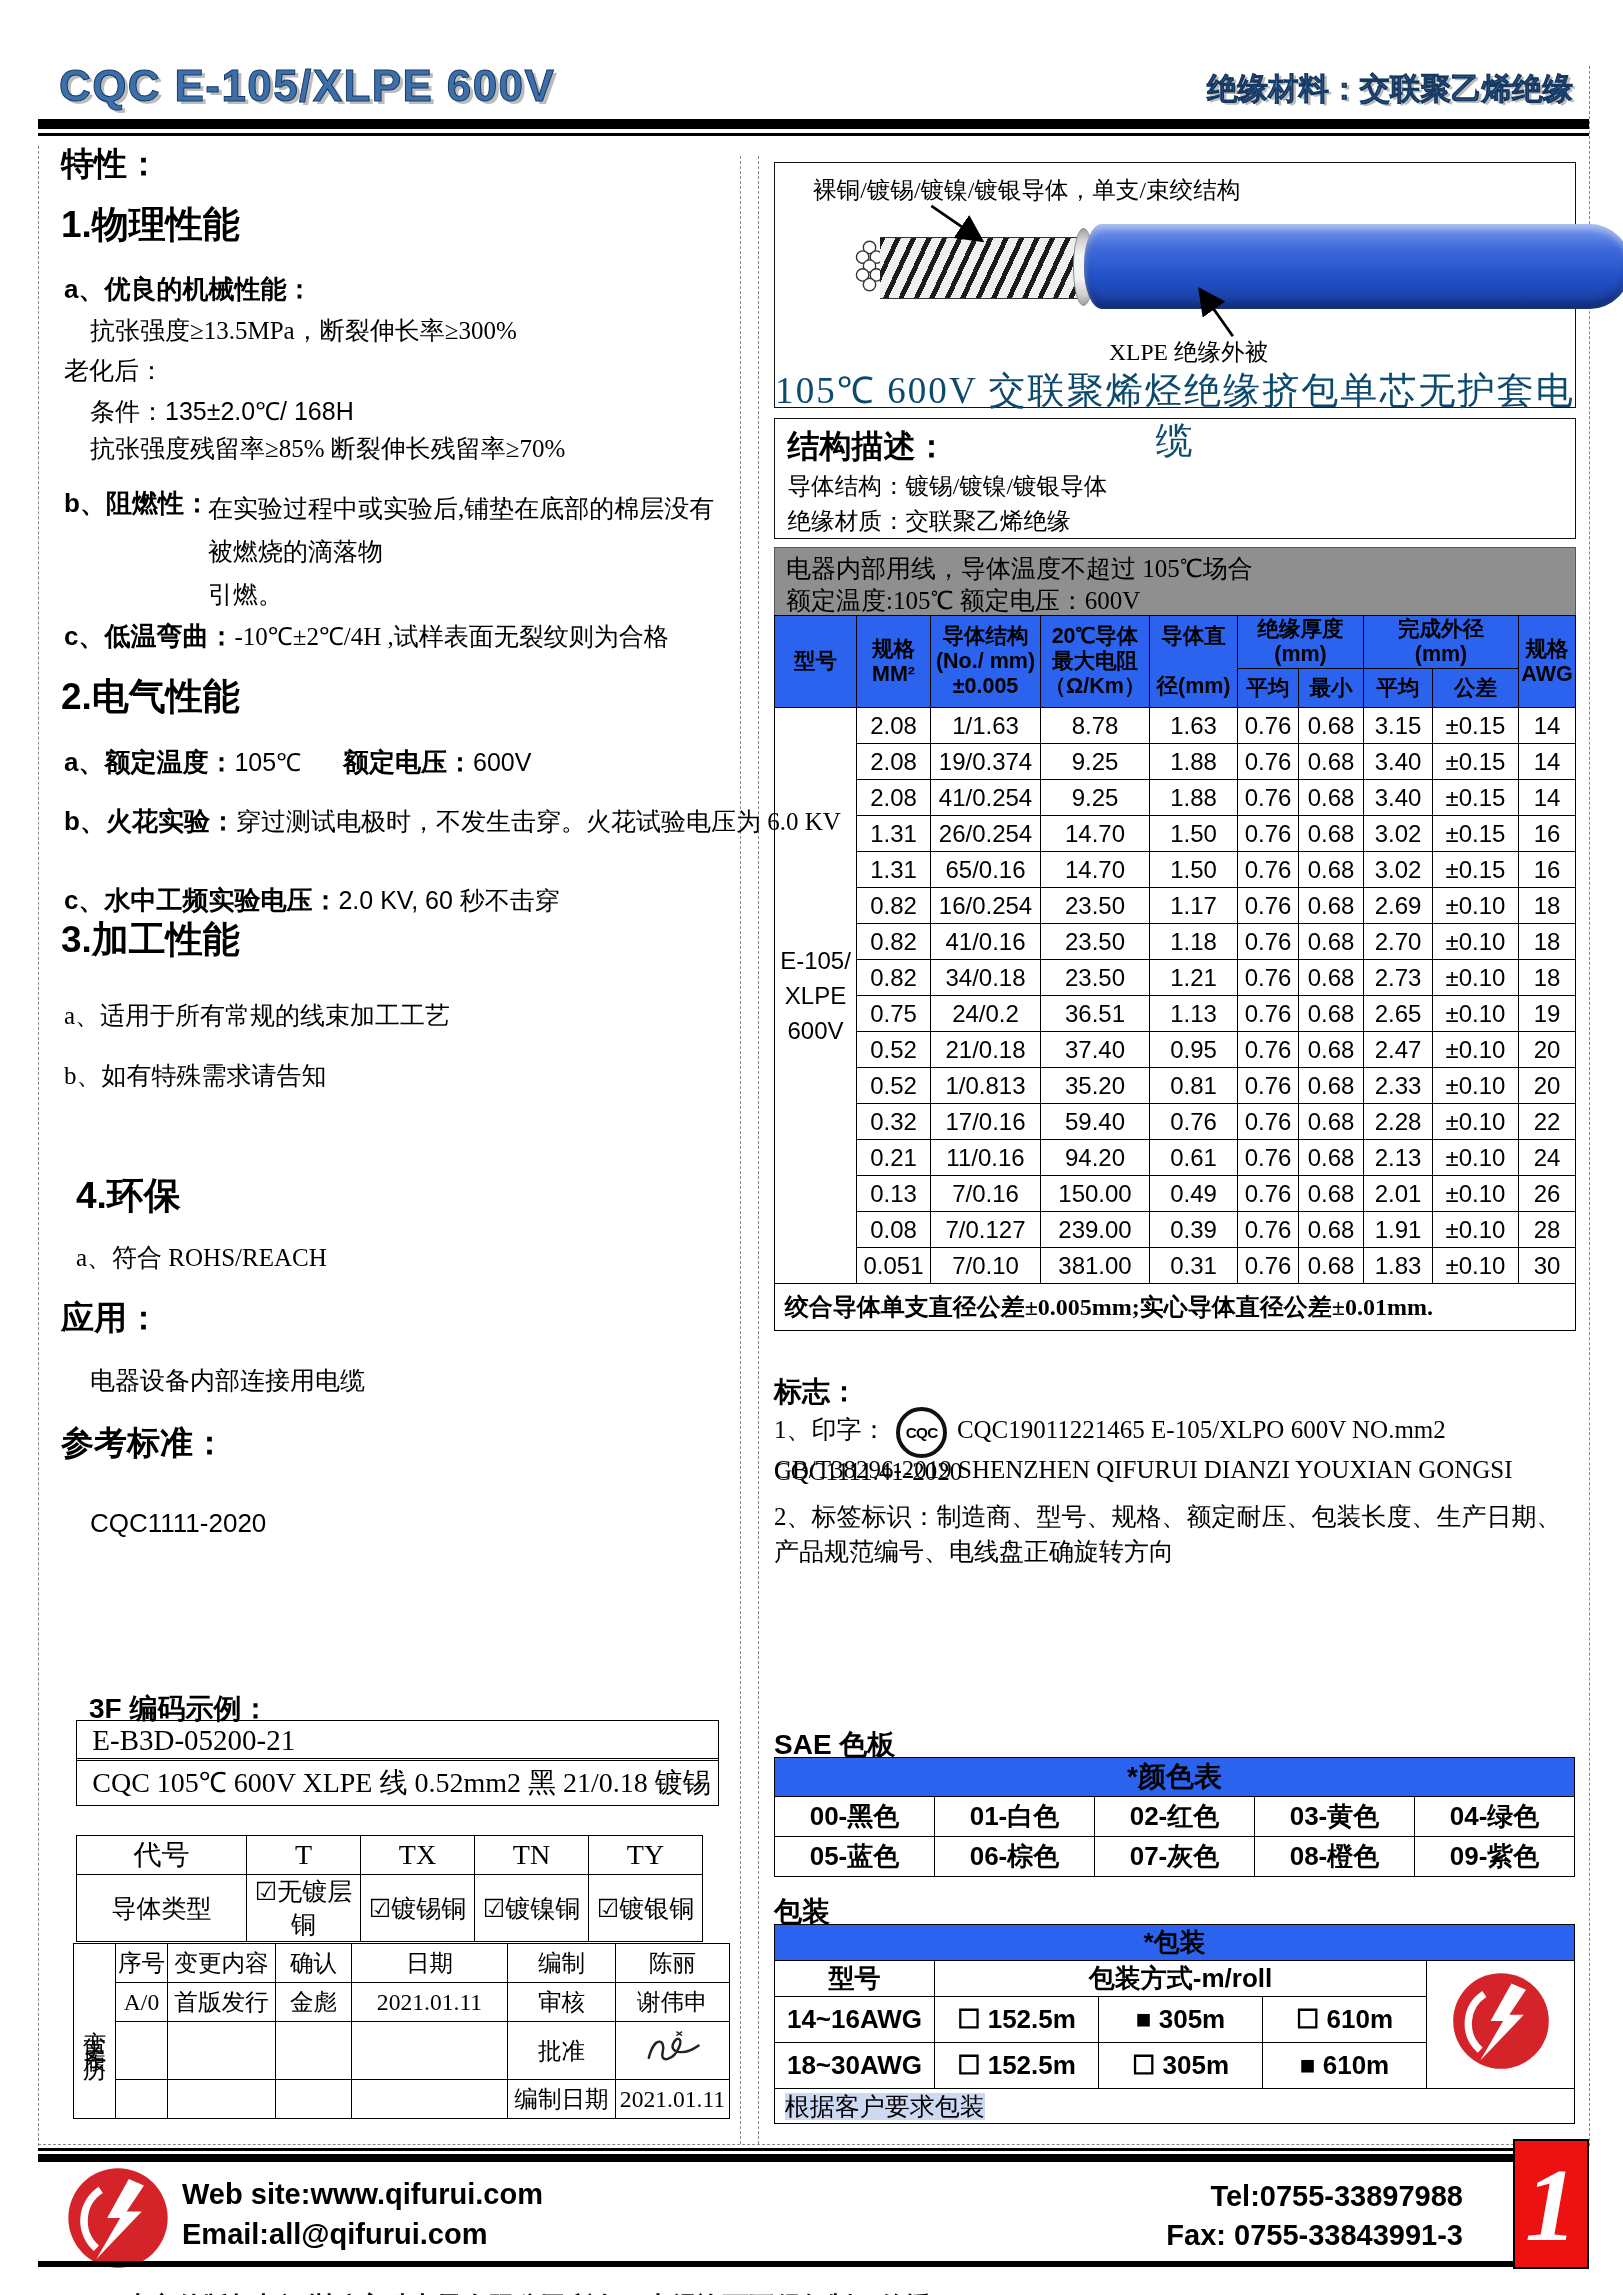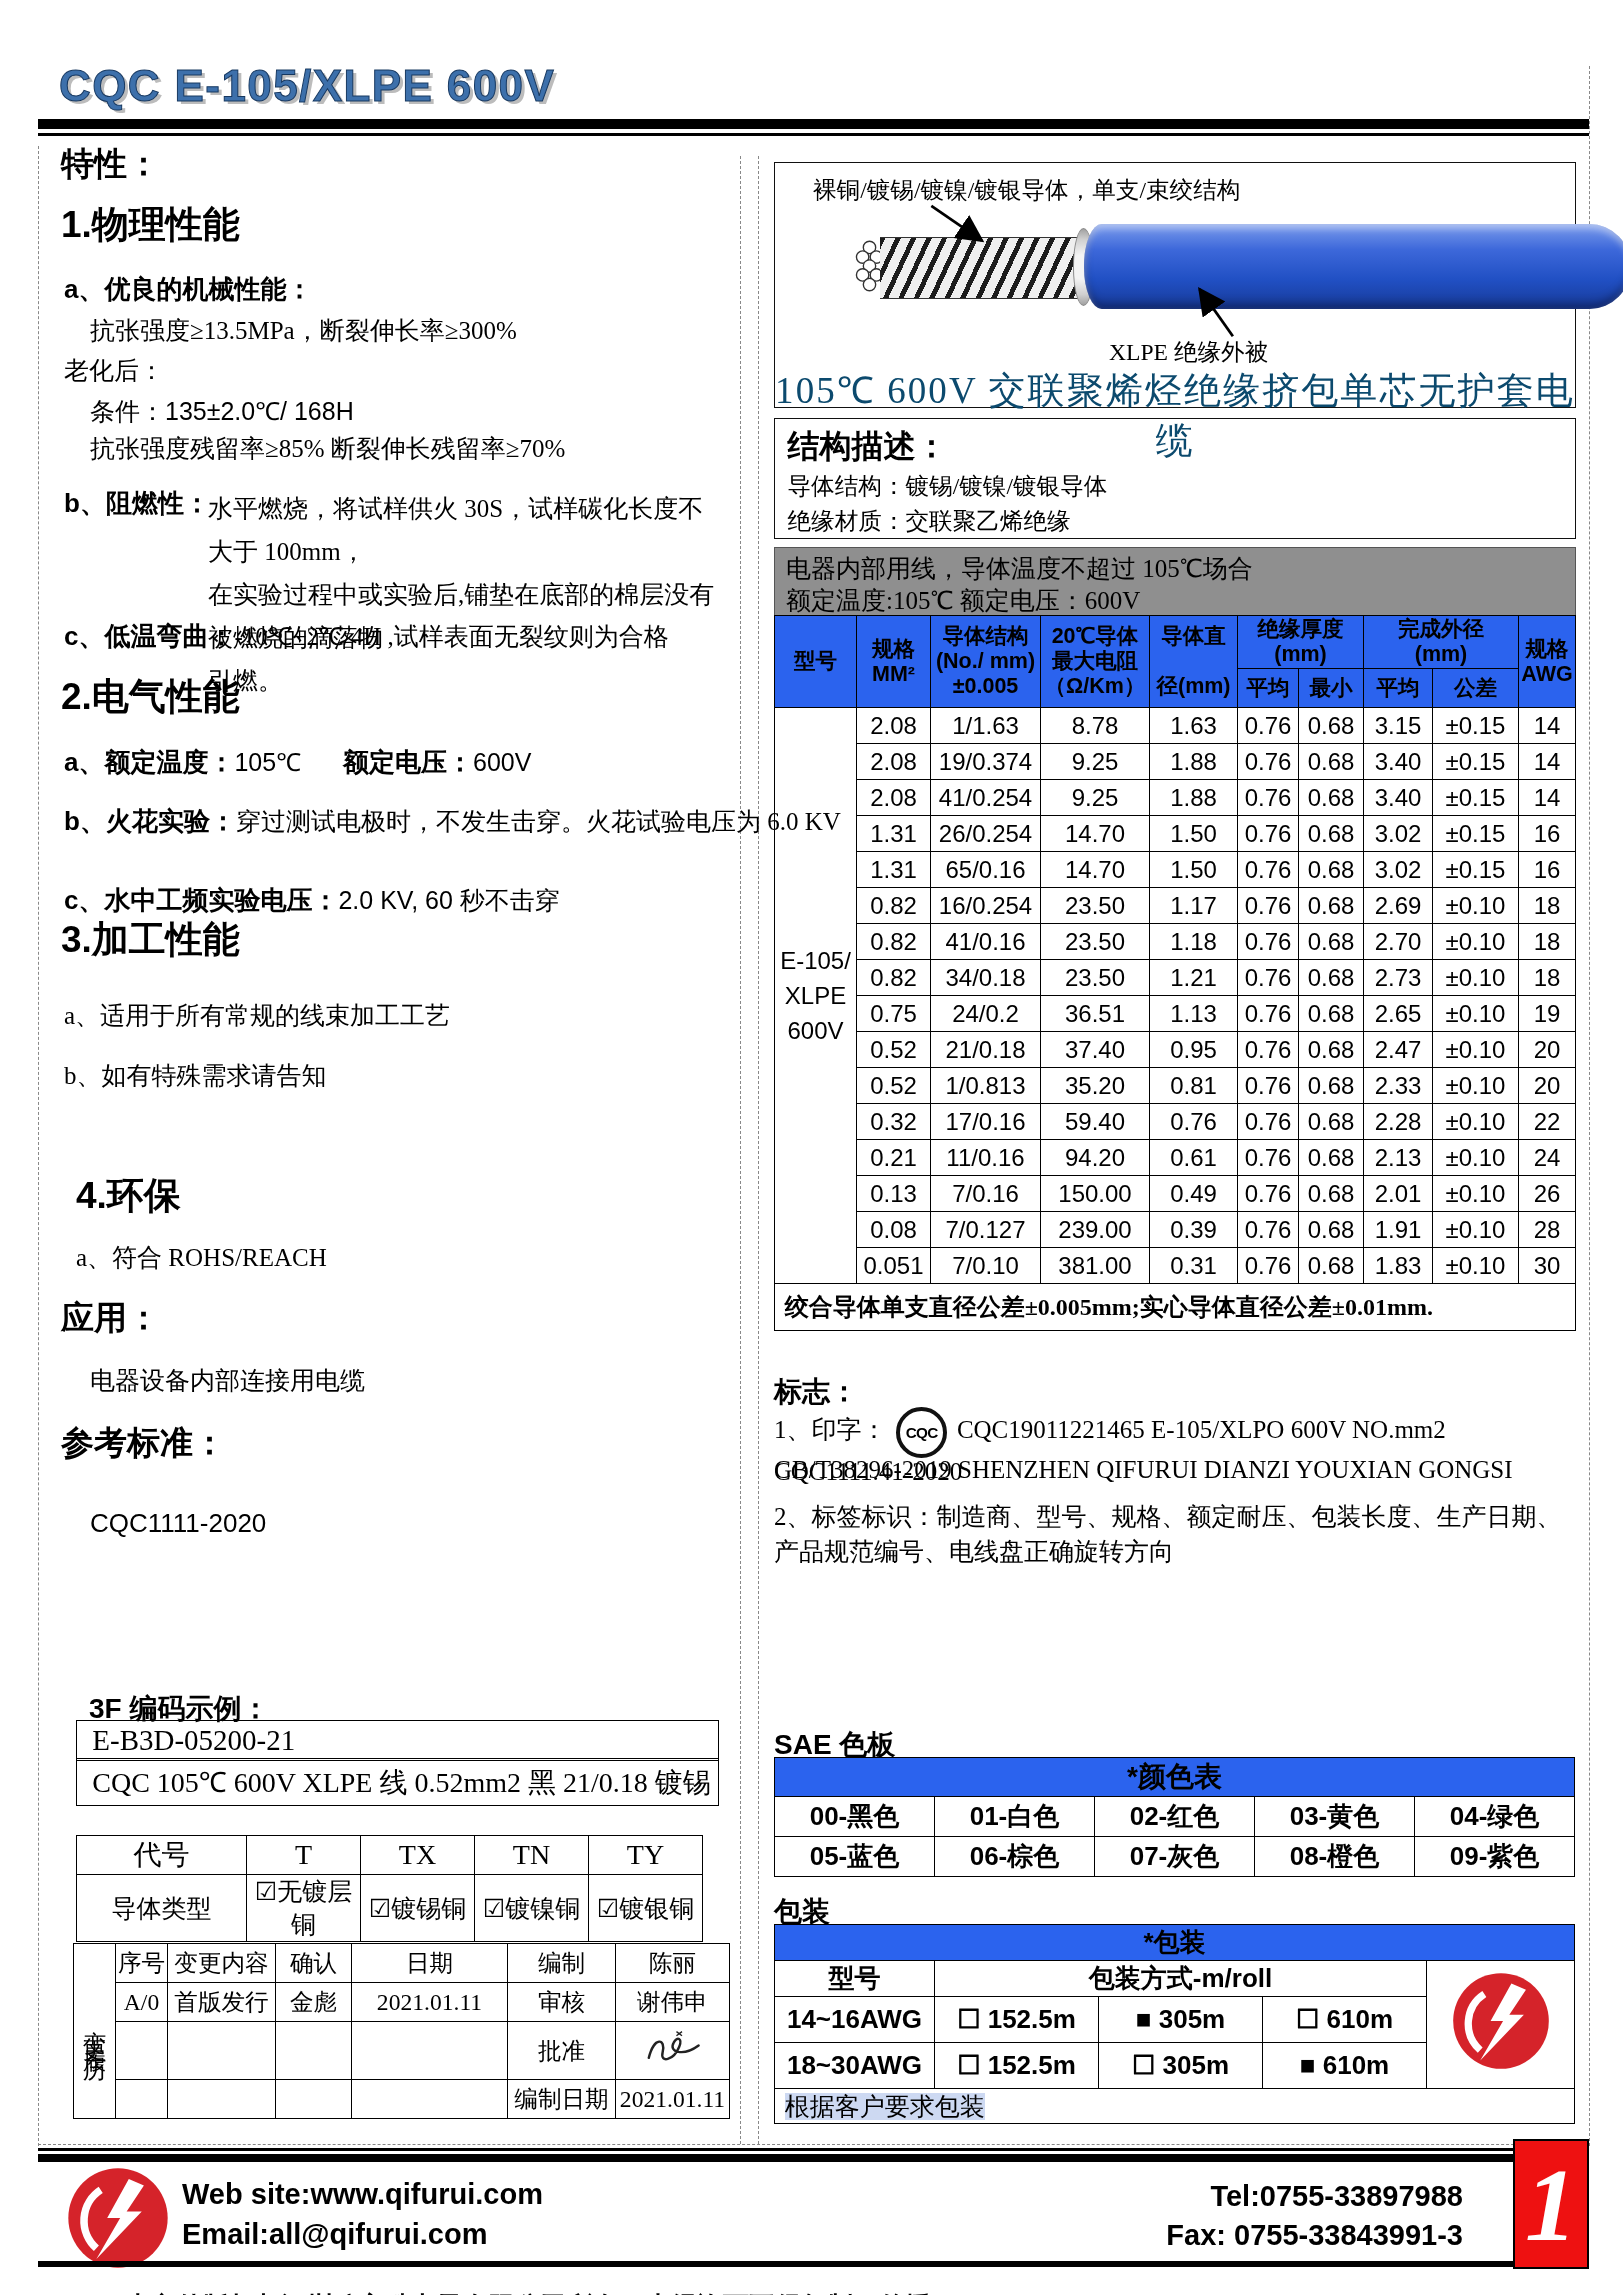--- a/index.html
+++ b/index.html
@@ -61,41 +61,41 @@
   .ft-text{font-size:29px;font-weight:bold;}
   .pagebox{background:#ee1111;border:2.1px solid #000;display:flex;align-items:center;justify-content:center;
            color:#fff;font-family:"Liberation Serif",serif;font-style:italic;font-size:104px;font-weight:bold;}
 </style>
 </head>
 <body>
 
 <div class="page">
 
   <div class="abs hd-title" style="left:59px;top:61px;">CQC E-105/XLPE 600V</div>
+  <div class="abs hd-sub" style="right:50px;top:69px;">绝缘材料：交联聚乙烯绝缘</div>
   <div class="rule" style="left:38px;top:119px;width:1551px;height:9.7px;"></div>
   <div class="rule" style="left:38px;top:133px;width:1551px;height:2.8px;"></div>
 
   <div class="dashv" style="left:38px;top:146px;height:2000px;"></div>
   <div class="dashv" style="left:740px;top:156px;height:1988px;"></div>
   <div class="dashv" style="left:758px;top:156px;height:1988px;"></div>
   <div class="dashv" style="left:1589px;top:66px;height:2080px;"></div>
   <div class="dashh" style="left:38px;top:2144px;width:1551px;"></div>
 
   <div class="abs h-mid" style="left:61px;top:142px;">特性：</div>
   <div class="abs h-big" style="left:61px;top:200px;">1.物理性能</div>
 
   <div class="abs lbl" style="left:64px;top:272px;">a、优良的机械性能：</div>
   <div class="abs serif t36" style="left:90px;top:314px;">抗张强度≥13.5MPa，断裂伸长率≥300%</div>
   <div class="abs serif t36" style="left:64px;top:354px;">老化后：</div>
   <div class="abs serif t36" style="left:90px;top:393px;"><span class="serif">条件：</span><span class="sans">135±2.0℃/ 168H</span></div>
   <div class="abs serif t36" style="left:90px;top:432px;">抗张强度残留率≥85%  断裂伸长残留率≥70%</div>
 
   <div class="abs lbl" style="left:64px;top:486px;">b、阻燃性：</div>
   <div class="abs serif t36" style="left:208px;top:487px;width:514px;line-height:43px;">
-    <div>水平燃烧，将试样供火 30S，试样碳化长度不大于 100mm，</div>
     <div>在实验过程中或实验后,铺垫在底部的棉层没有被燃烧的滴落物</div>
     <div>引燃。</div>
   </div>
 
   <div class="abs" style="left:64px;top:618px;">
     <span class="lbl">c、低温弯曲：</span><span class="serif t36">-10℃±2℃/4H ,试样表面无裂纹则为合格</span>
   </div>
 
   <div class="abs h-big" style="left:61px;top:672px;">2.电气性能</div>
   <div class="abs" style="left:64px;top:744px;">

